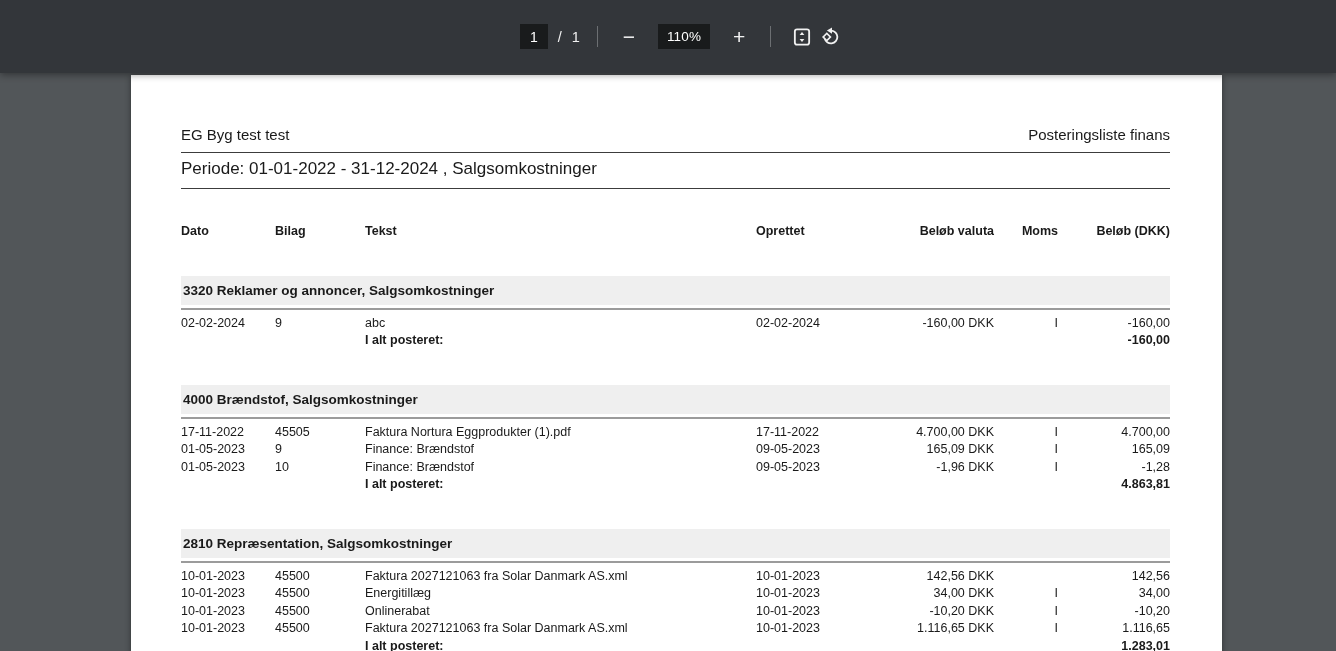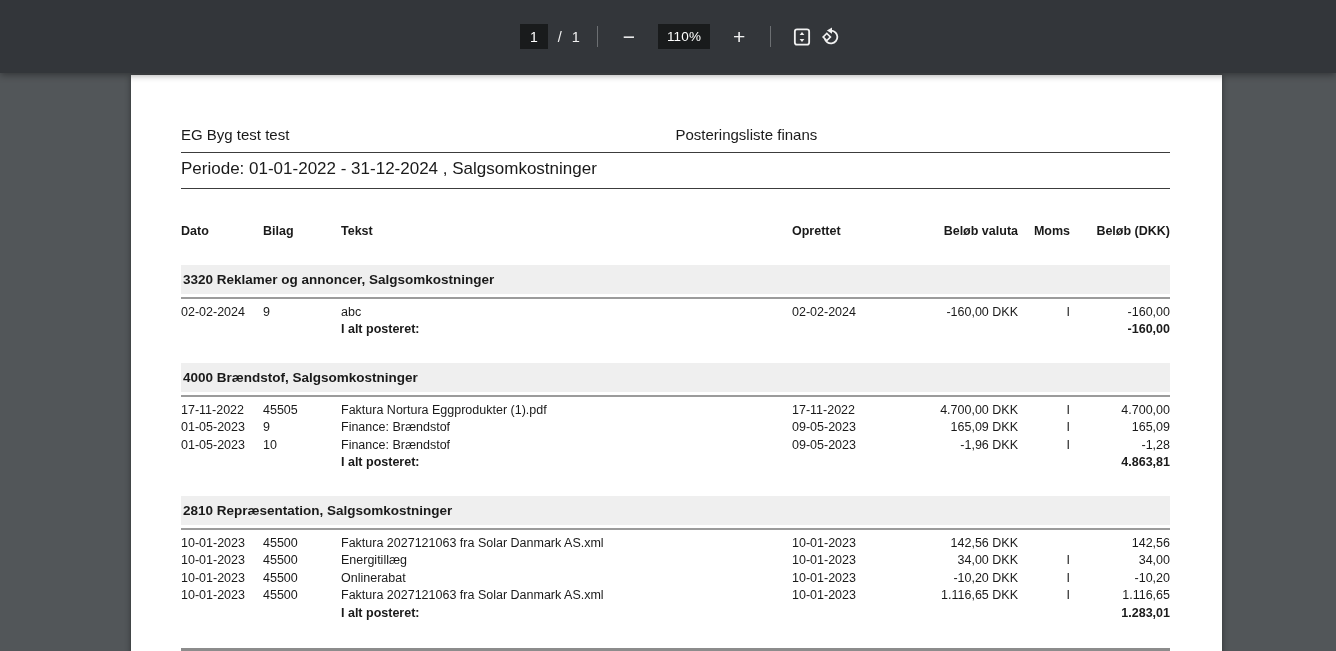--- a/index.html
+++ b/index.html
@@ -49,38 +49,38 @@
     overflow:hidden;
   }
   .doc { padding:51px 52px 0 50px; color:#1a1a1a; }
 
   .head-grid {
     display:flex; align-items:baseline;
     border-bottom:1px solid #3c3c3c; padding-bottom:9px;
     font-size:15px;
   }
   .head-left  { flex:1 1 0; text-align:left; }
-  .head-center{ flex:1 1 0; text-align:left; }
+  .head-center{ flex:1 1 0; text-align:right; }
   .head-right { flex:1.25 1 0; text-align:right; }
 
   .periode-row {
     font-size:17px; padding:6px 0 9px;
     border-bottom:1px solid #3c3c3c;
   }
 
   .grid-row {
     display:grid;
     grid-template-columns:82px 78px 1fr 110px 116px 64px 88px;
-    font-size:12.5px; line-height:17.5px;
+    font-size:12.5px; line-height:17.5px;gap:12px;
   }
   .col-h { font-weight:bold; margin-top:34px; }
   .c-valuta, .c-dkk { text-align:right; }
   .c-moms { text-align:right; padding-right:12px; }
 
-  .section { margin-top:24px; }
+  .section { margin-top:35px; }
   .band {
     background:#efefef; font-weight:bold; font-size:13.5px;
     line-height:29px; padding-left:2px;
   }
   .band-rule { height:2px; background:#9b9b9b; margin-top:3px; }
   .rows { padding-top:5px; }
   .ialt .c-tekst, .ialt .c-dkk { font-weight:bold; }
 
   .total-rule { height:3px; background:#8c8c8c; margin-top:26px; }
   .total-row {

